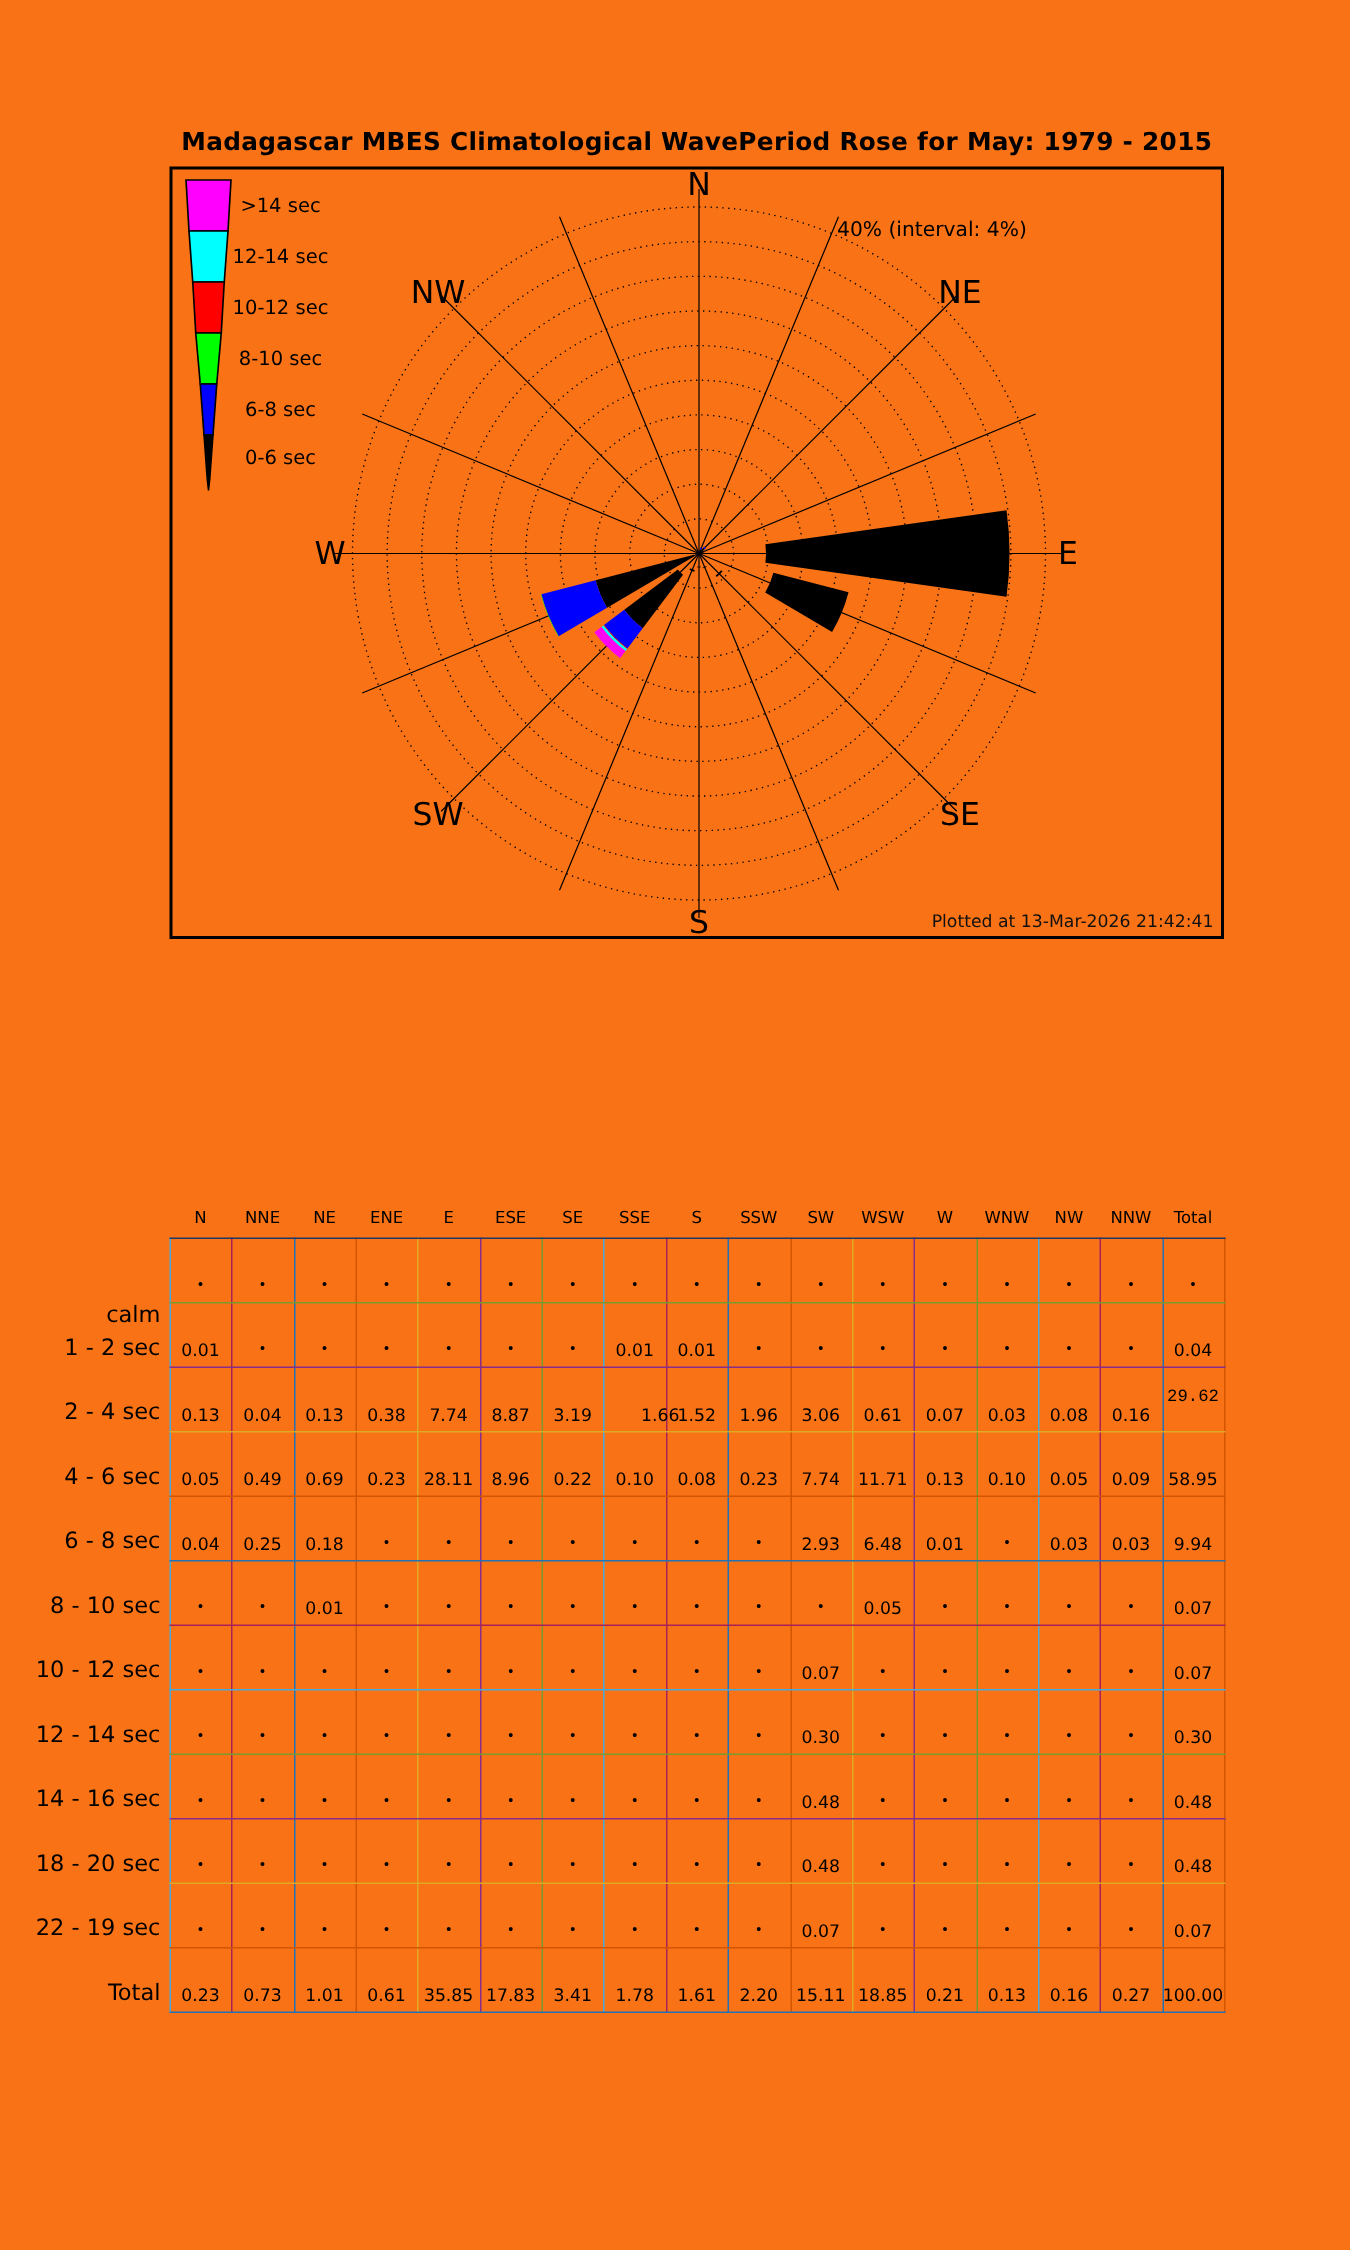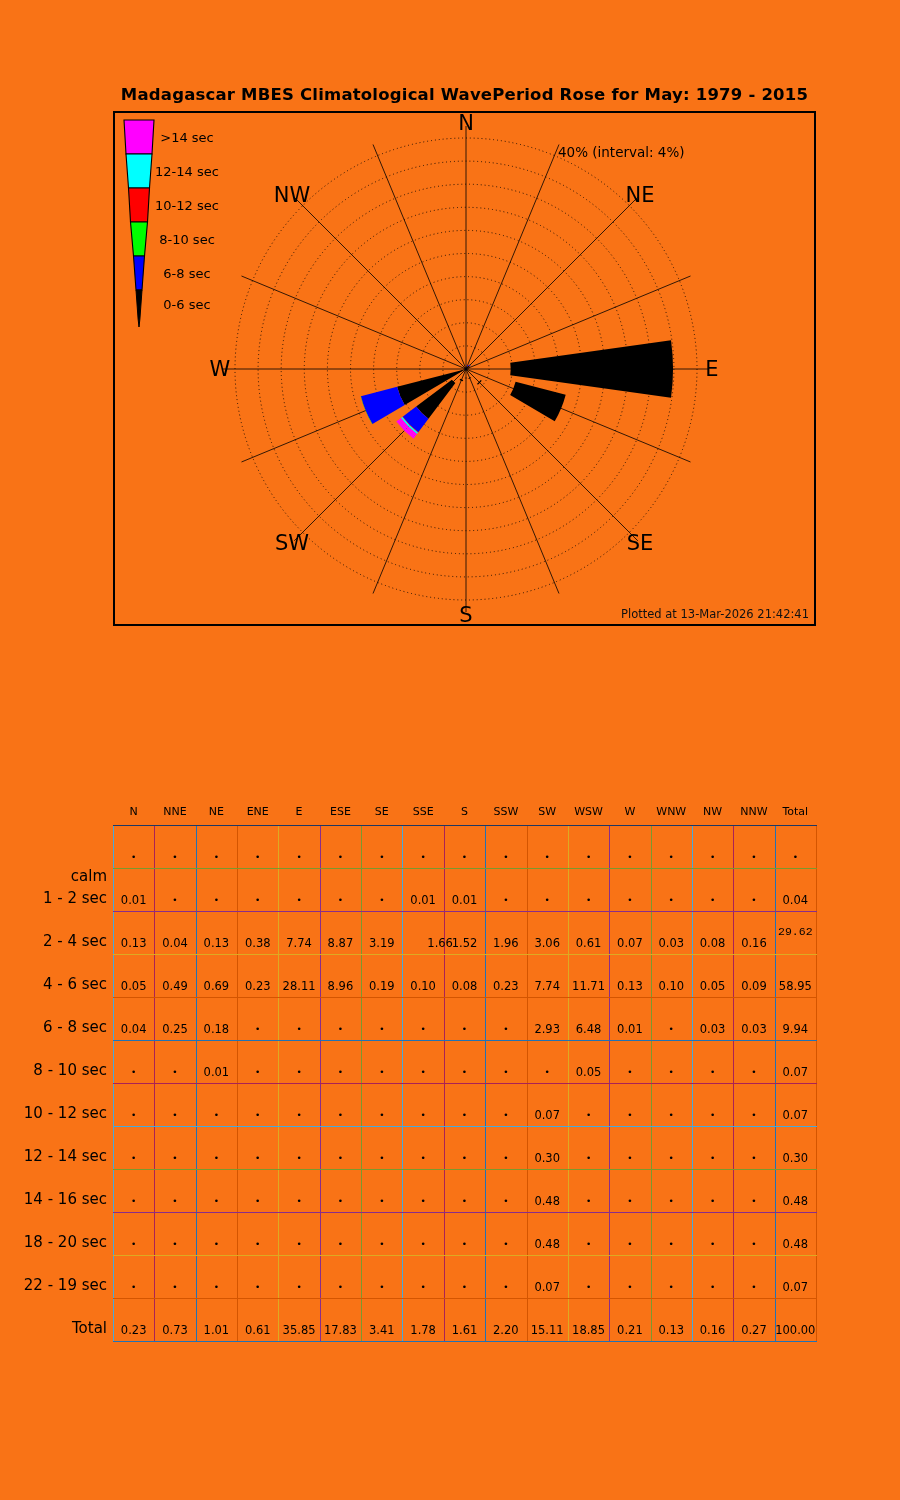--- a/index.html
+++ b/index.html
@@ -210,21 +210,21 @@
       <div class="cell" style="left: 691.941px; top: 934px; width: 41.3529px;">0.08</div>
       <div class="cell" style="left: 733.294px; top: 934px; width: 41.3529px;">0.16</div>
       <div class="cell" style="left: 774.647px; top: 922px; width: 41.3529px; font-family: Liberation Mono, monospace;">29.62</div>
       <div class="rlab" style="left: 0px; top: 973px; width: 107px;">4 - 6  sec</div>
       <div class="cell" style="left: 113px; top: 977px; width: 41.3529px;">0.05</div>
       <div class="cell" style="left: 154.353px; top: 977px; width: 41.3529px;">0.49</div>
       <div class="cell" style="left: 195.706px; top: 977px; width: 41.3529px;">0.69</div>
       <div class="cell" style="left: 237.059px; top: 977px; width: 41.3529px;">0.23</div>
       <div class="cell" style="left: 278.412px; top: 977px; width: 41.3529px;">28.11</div>
       <div class="cell" style="left: 319.765px; top: 977px; width: 41.3529px;">8.96</div>
-      <div class="cell" style="left: 361.118px; top: 977px; width: 41.3529px;">0.19</div>
+      <div class="cell" style="left: 361.118px; top: 977px; width: 41.3529px;">0.22</div>
       <div class="cell" style="left: 402.471px; top: 977px; width: 41.3529px;">0.10</div>
       <div class="cell" style="left: 443.824px; top: 977px; width: 41.3529px;">0.08</div>
       <div class="cell" style="left: 485.176px; top: 977px; width: 41.3529px;">0.23</div>
       <div class="cell" style="left: 526.529px; top: 977px; width: 41.3529px;">7.74</div>
       <div class="cell" style="left: 567.882px; top: 977px; width: 41.3529px;">11.71</div>
       <div class="cell" style="left: 609.235px; top: 977px; width: 41.3529px;">0.13</div>
       <div class="cell" style="left: 650.588px; top: 977px; width: 41.3529px;">0.10</div>
       <div class="cell" style="left: 691.941px; top: 977px; width: 41.3529px;">0.05</div>
       <div class="cell" style="left: 733.294px; top: 977px; width: 41.3529px;">0.09</div>
       <div class="cell" style="left: 774.647px; top: 977px; width: 41.3529px;">58.95</div>

